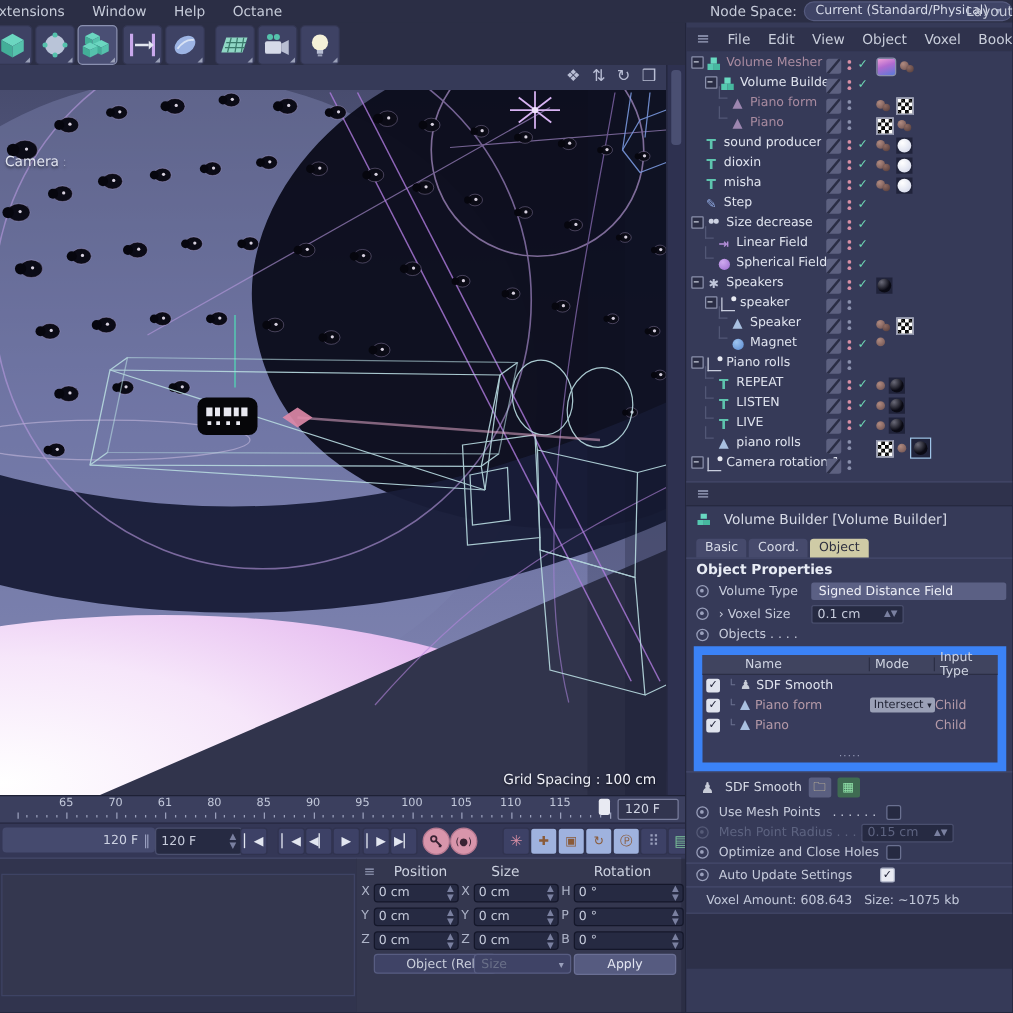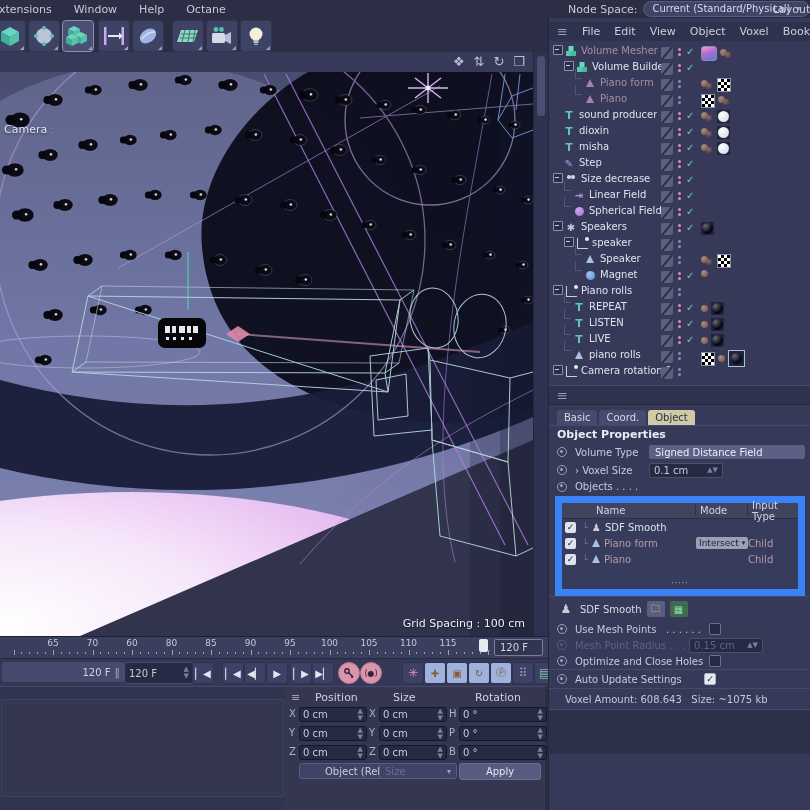--- a/index.html
+++ b/index.html
@@ -671,21 +671,21 @@
       <span class="rtick" style="left: 68.8px; top: 15px; height: 2px;"></span>
       <span class="rtick" style="left: 76.7px; top: 15px; height: 2px;"></span>
       <span class="rtick" style="left: 84.6px; top: 15px; height: 2px;"></span>
       <span class="rtick" style="left: 92.5px; top: 13px; height: 5px;"></span>
       <span class="rlabel" style="left: 92.5px;">70</span>
       <span class="rtick" style="left: 100.4px; top: 15px; height: 2px;"></span>
       <span class="rtick" style="left: 108.3px; top: 15px; height: 2px;"></span>
       <span class="rtick" style="left: 116.2px; top: 15px; height: 2px;"></span>
       <span class="rtick" style="left: 124.1px; top: 15px; height: 2px;"></span>
       <span class="rtick" style="left: 132px; top: 13px; height: 5px;"></span>
-      <span class="rlabel" style="left: 132px;">60</span>
+      <span class="rlabel" style="left: 132px;">61</span>
       <span class="rtick" style="left: 139.9px; top: 15px; height: 2px;"></span>
       <span class="rtick" style="left: 147.8px; top: 15px; height: 2px;"></span>
       <span class="rtick" style="left: 155.7px; top: 15px; height: 2px;"></span>
       <span class="rtick" style="left: 163.6px; top: 15px; height: 2px;"></span>
       <span class="rtick" style="left: 171.5px; top: 13px; height: 5px;"></span>
       <span class="rlabel" style="left: 171.5px;">80</span>
       <span class="rtick" style="left: 179.4px; top: 15px; height: 2px;"></span>
       <span class="rtick" style="left: 187.3px; top: 15px; height: 2px;"></span>
       <span class="rtick" style="left: 195.2px; top: 15px; height: 2px;"></span>
       <span class="rtick" style="left: 203.1px; top: 15px; height: 2px;"></span>
@@ -1175,20 +1175,28 @@
             <i></i>
           </span>
           <span class="mats"></span>
         </div>
       </div>
 
     <div id="attr">
       <div id="attr-menu">
         <span style="color:#9aa0bc;font-size:13px;">≡</span>
       </div>
+      <div id="attr-obj">
+        <span class="omic">
+            <span class="ic-vol">
+              <i></i>
+            </span>
+          </span>
+        <span>Volume Builder [Volume Builder]</span>
+      </div>
       <div id="attr-tabs">
           <span class="atab">Basic</span>
           <span class="atab">Coord.</span>
           <span class="atab act">Object</span>
         </div>
       <div class="aprops">Object Properties</div>
 
       <div class="arow">
         <span class="aring"></span>
         <span class="albl">Volume Type</span>

